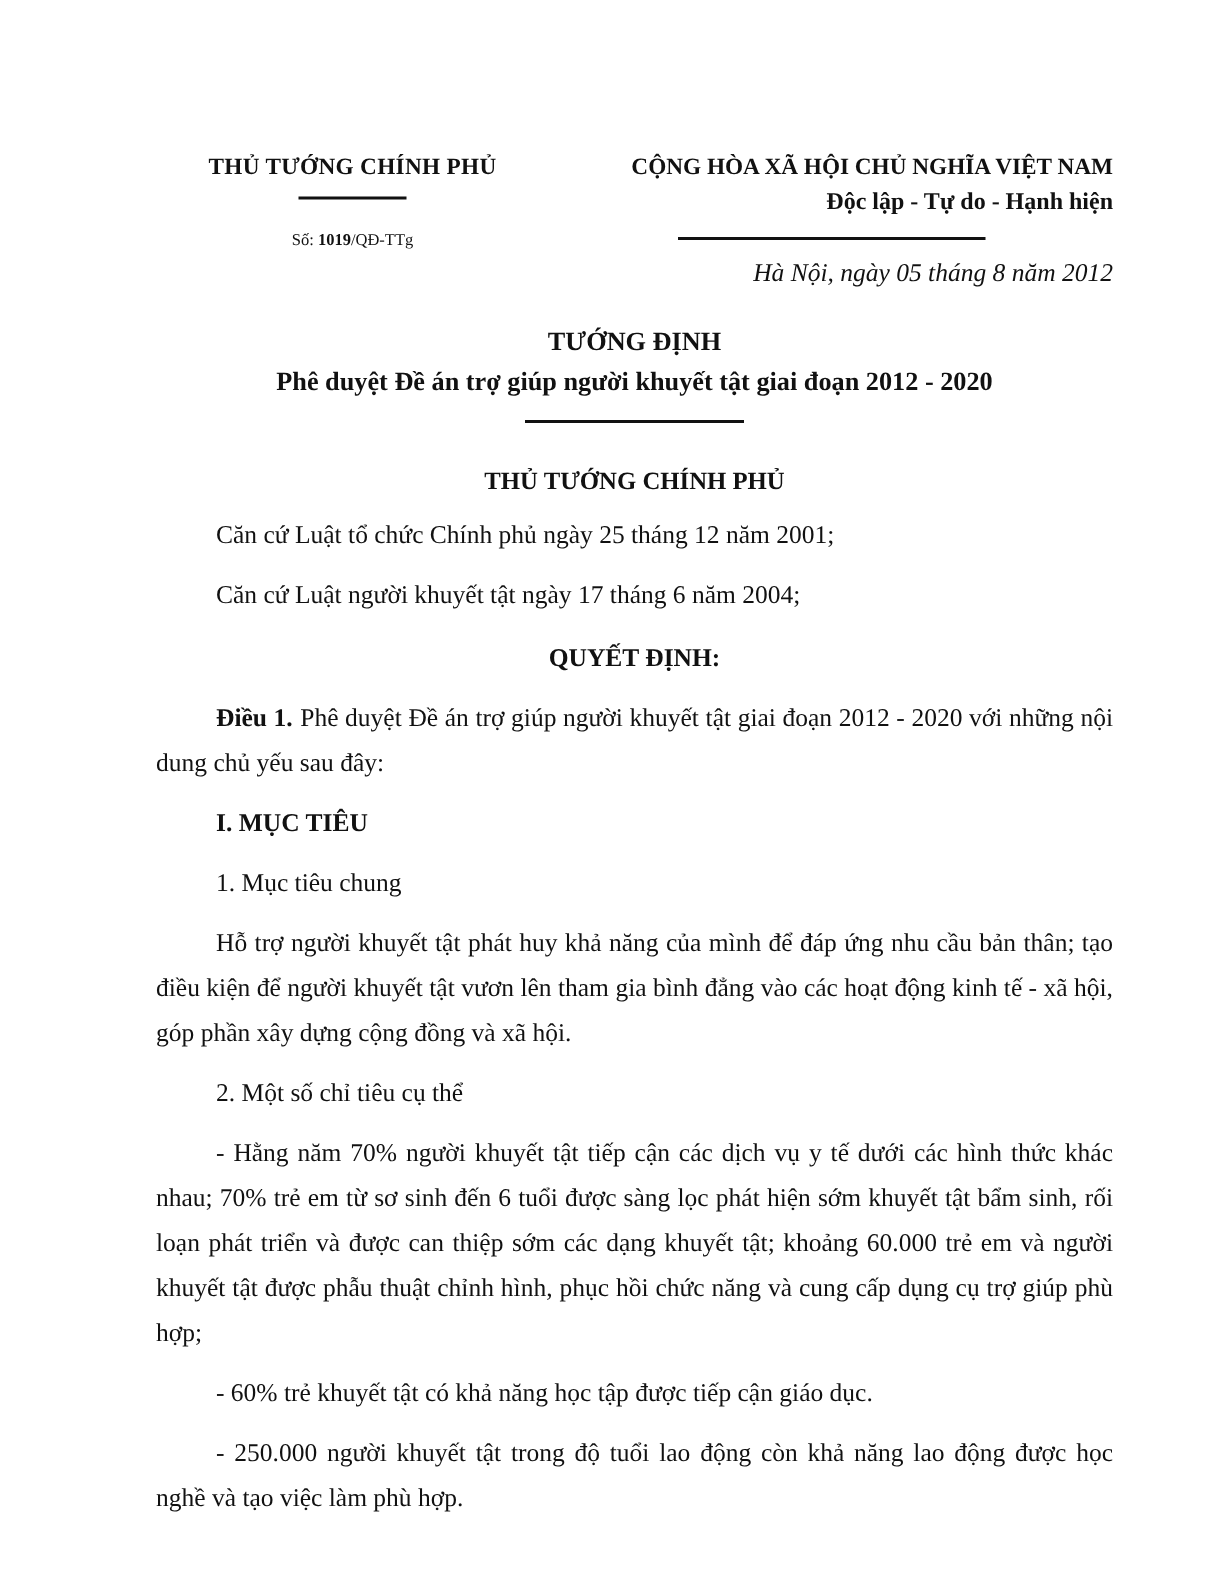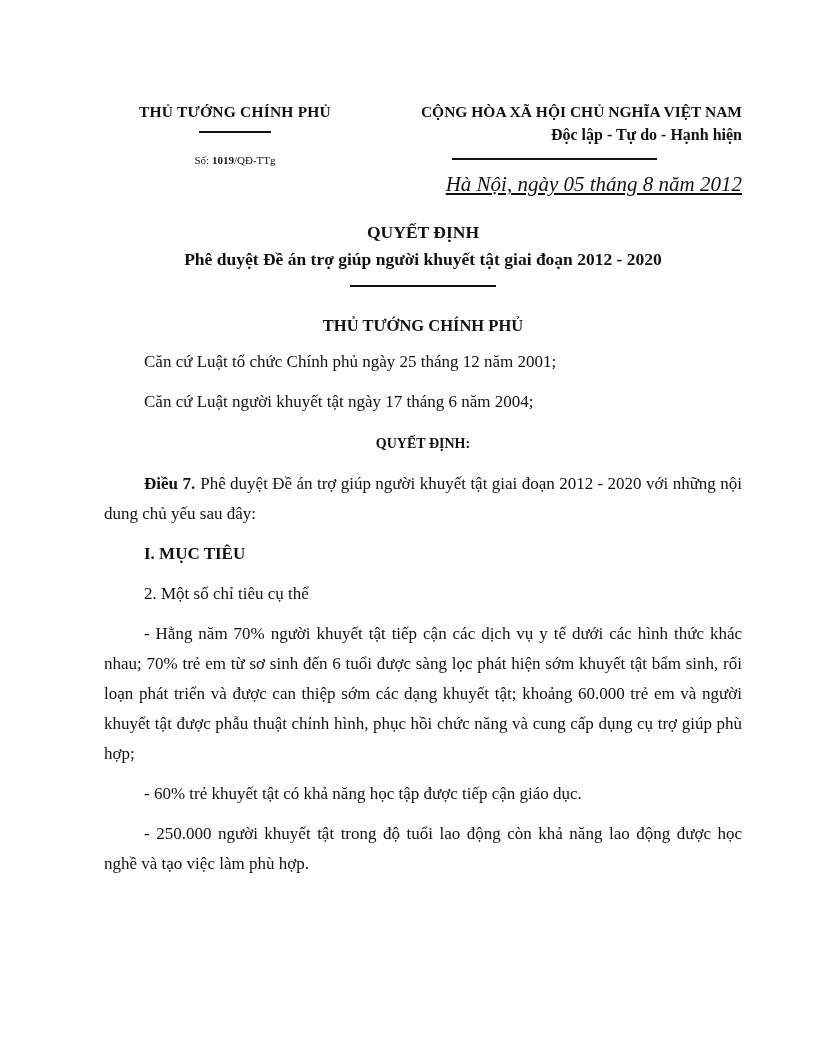--- a/index.html
+++ b/index.html
@@ -67,24 +67,23 @@
     line-height: 20px;
     margin-top: 3px;
     white-space: nowrap;
   }
   .motto-line {
     width: 205px;
     margin: 13px auto 0 auto;
   }
   .place-date {
     font-style: italic;
-    font-size: 21px;
+    font-size: 17px;
     margin-top: 12px;
     white-space: nowrap;
-    text-decoration: underline;
   }
   
   .title-block {
     margin-top: 23px;
     text-align: center;
   }
   .decision-type {
     font-weight: bold;
     font-size: 17.5px;
     line-height: 24px;
@@ -112,21 +111,21 @@
     font-size: 17px;
     line-height: 30px;
     text-align: justify;
     text-indent: 40px;
     margin-top: 10px;
   }
   p.para.center {
     text-align: center;
     text-indent: 0;
     font-weight: bold;
-    font-size: 14px;
+    font-size: 17px;
     margin-top: 12px;
   }
   p.para .b { font-weight: bold; margin-right: 5px; }
   p.para.heading-b { font-weight: bold; }
 </style>
 </head>
 <body>
 
 <div class="page">
 
@@ -138,39 +137,41 @@
     </div>
     <div class="hdr-right">
       <div class="country-name">CỘNG HÒA XÃ HỘI CHỦ NGHĨA VIỆT NAM</div>
       <div class="motto">Độc lập - Tự do - Hạnh hiện</div>
       <div class="line motto-line"></div>
       <div class="place-date">Hà Nội, ngày 05 tháng 8 năm 2012</div>
     </div>
   </div>
 
   <div class="title-block">
-    <div class="decision-type">QUYẾT ĐỊNH</div>
+    <div class="decision-type">TƯỚNG ĐỊNH</div>
     <div class="decision-subject">Phê duyệt Đề án trợ giúp người khuyết tật giai đoạn 2012 - 2020</div>
     <div class="line title-line"></div>
   </div>
 
   <div class="authority">THỦ TƯỚNG CHÍNH PHỦ</div>
 
   <div class="body-text">
 
     <p class="para">Căn cứ Luật tổ chức Chính phủ ngày 25 tháng 12 năm 2001;</p>
     <p class="para">Căn cứ Luật người khuyết tật ngày 17 tháng 6 năm 2004;</p>
 
     <p class="para center">QUYẾT ĐỊNH:</p>
 
-    <p class="para"><span class="b">Điều 7.</span><span>Phê duyệt Đề án trợ giúp người khuyết tật giai đoạn 2012 - 2020 với những nội dung chủ yếu sau đây:</span></p>
+    <p class="para"><span class="b">Điều 1.</span><span>Phê duyệt Đề án trợ giúp người khuyết tật giai đoạn 2012 - 2020 với những nội dung chủ yếu sau đây:</span></p>
 
     <p class="para heading-b">I. MỤC TIÊU</p>
 
+    <p class="para">1. Mục tiêu chung</p>
 
+    <p class="para">Hỗ trợ người khuyết tật phát huy khả năng của mình để đáp ứng nhu cầu bản thân; tạo điều kiện để người khuyết tật vươn lên tham gia bình đẳng vào các hoạt động kinh tế - xã hội, góp phần xây dựng cộng đồng và xã hội.</p>
 
     <p class="para">2. Một số chỉ tiêu cụ thể</p>
 
 
     <p class="para">- Hằng năm 70% người khuyết tật tiếp cận các dịch vụ y tế dưới các hình thức khác nhau; 70% trẻ em từ sơ sinh đến 6 tuổi được sàng lọc phát hiện sớm khuyết tật bẩm sinh, rối loạn phát triển và được can thiệp sớm các dạng khuyết tật; khoảng 60.000 trẻ em và người khuyết tật được phẫu thuật chỉnh hình, phục hồi chức năng và cung cấp dụng cụ trợ giúp phù hợp;</p>
     <p class="para">- 60% trẻ khuyết tật có khả năng học tập được tiếp cận giáo dục.</p>
     <p class="para">- 250.000 người khuyết tật trong độ tuổi lao động còn khả năng lao động được học nghề và tạo việc làm phù hợp.</p>
 
   </div>
 </div>

